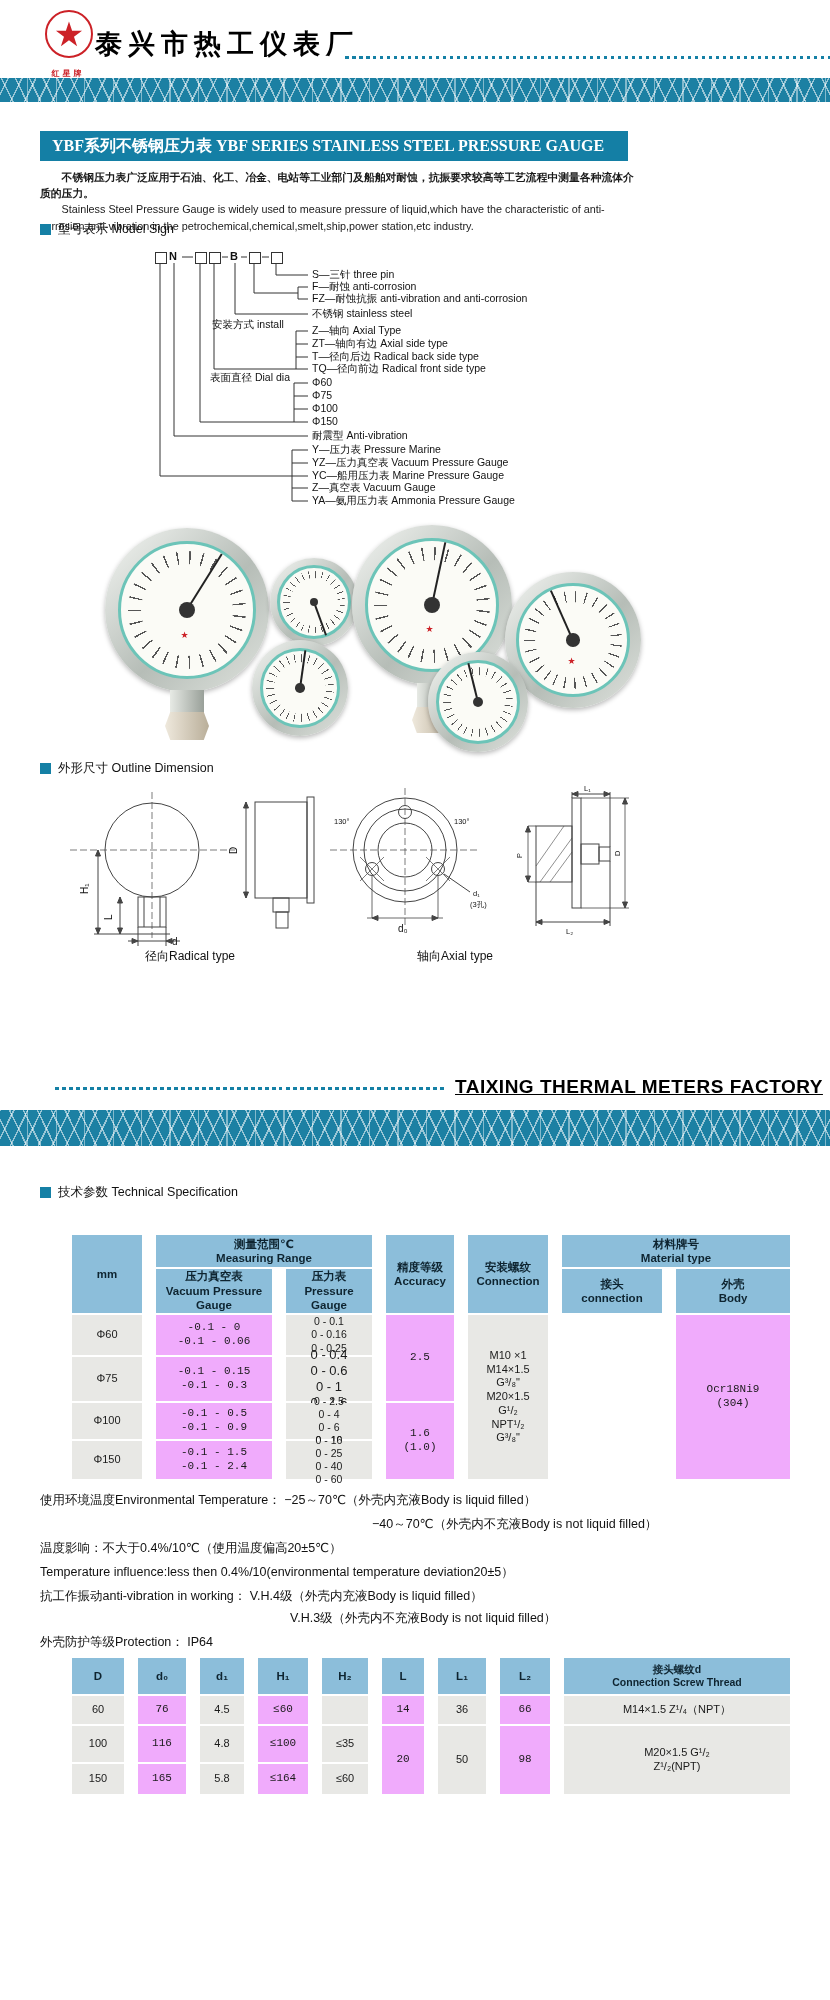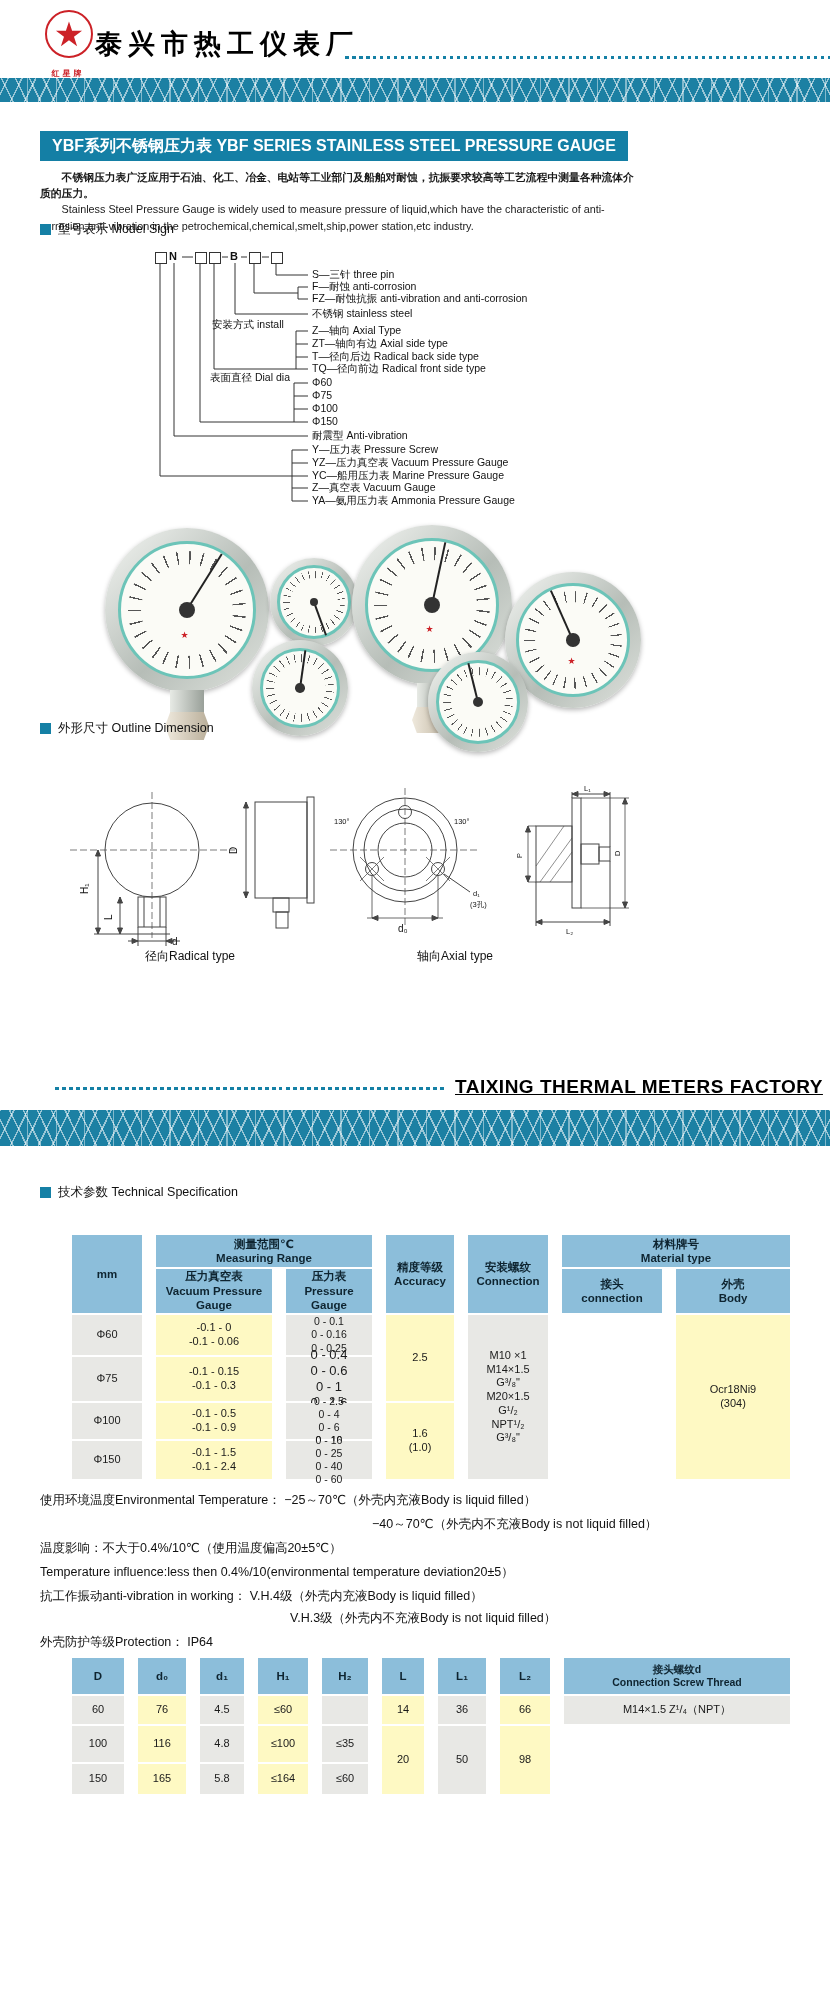--- a/index.html
+++ b/index.html
@@ -17,21 +17,21 @@
   .dots1{left:345px;top:56px;width:485px;}
   .xbanner{left:0;width:830px;background-color:#1c80a3;background-image:
       repeating-linear-gradient(64deg,rgba(255,255,255,0) 0 11px,rgba(255,255,255,.55) 11px 12.5px),
       repeating-linear-gradient(-64deg,rgba(255,255,255,0) 0 11px,rgba(255,255,255,.55) 11px 12.5px),
       repeating-linear-gradient(90deg,rgba(255,255,255,0) 0 27px,rgba(255,255,255,.45) 27px 28.5px);}
   .xbanner1{top:78px;height:24px;}
   .xbanner2{top:1110px;height:36px;}
 
   
   .title-bar{left:40px;top:131px;width:588px;height:30px;background:#147fa5;color:#fff;
-             font-family:Liberation Sans, sans-serif;font-weight:bold;font-size:16px;
+             font-family:Liberation Serif, serif;font-weight:bold;font-size:16px;
              line-height:30px;padding-left:12px;box-sizing:border-box;white-space:nowrap;}
   .intro{left:40px;top:169px;width:594px;font-size:10.8px;line-height:1.5;}
   .intro p{margin:0;text-indent:2em;}
   .intro .cn{font-weight:bold;}
 
   
   .sec-head{font-size:12.5px;color:#111;display:flex;align-items:center;gap:7px;}
   .bullet{width:11px;height:11px;background:#1580a5;display:inline-block;flex:0 0 auto;}
 
   
@@ -66,21 +66,21 @@
 
   
   .dots2{left:55px;top:1087px;width:390px;}
   .factory-en{left:455px;top:1076px;font-size:19px;font-weight:bold;letter-spacing:.5px;color:#000;white-space:nowrap;text-decoration:underline;}
 
   
   .grid{position:absolute;display:grid;gap:2px;background:#fff;}
   .cell{display:flex;flex-direction:column;align-items:center;justify-content:center;
         text-align:center;font-size:11px;line-height:1.25;white-space:pre-line;margin-left:12px;}
   .cell.hd{font-weight:bold;font-size:11.5px;background:#8cbeda;color:#0e2430;}
-  .blue{background:#fef9c3;} .gray{background:#e8e8e5;}
+  .blue{background:#f0abfc;font-family:Liberation Mono, monospace;} .gray{background:#e8e8e5;}
   .sp{justify-content:space-around;}
 
   #spec-grid{left:60px;top:1235px;width:730px;
      grid-template-columns:82px 128px 98px 80px 92px 112px 126px;
      grid-template-rows:32px 44px 40px 44px 36px 38px;}
   #dim-grid{left:60px;top:1658px;width:730px;
      grid-template-columns:64px 60px 56px 62px 58px 54px 60px 62px 238px;
      grid-template-rows:36px 28px 36px 30px;}
 
   .note{position:absolute;font-size:12.5px;color:#111;white-space:nowrap;}
@@ -140,21 +140,21 @@
     <span class="dg-label" style="left:272px;top:92px">ZT—轴向有边 Axial side type</span>
     <span class="dg-label" style="left:272px;top:105px">T—径向后边 Radical back side type</span>
     <span class="dg-label" style="left:272px;top:117px">TQ—径向前边 Radical front side type</span>
     <div class="dg-group" style="left:170px;top:125px;width:80px">表面直径
 Dial dia</div>
     <span class="dg-label" style="left:272px;top:131px">Φ60</span>
     <span class="dg-label" style="left:272px;top:144px">Φ75</span>
     <span class="dg-label" style="left:272px;top:157px">Φ100</span>
     <span class="dg-label" style="left:272px;top:170px">Φ150</span>
     <span class="dg-label" style="left:272px;top:184px">耐震型 Anti-vibration</span>
-    <span class="dg-label" style="left:272px;top:198px">Y—压力表 Pressure Screw</span>
+    <span class="dg-label" style="left:272px;top:198px">Y—压力表 Pressure Marine</span>
     <span class="dg-label" style="left:272px;top:211px">YZ—压力真空表 Vacuum Pressure Gauge</span>
     <span class="dg-label" style="left:272px;top:224px">YC—船用压力表 Marine Pressure Gauge</span>
     <span class="dg-label" style="left:272px;top:236px">Z—真空表 Vacuum Gauge</span>
     <span class="dg-label" style="left:272px;top:249px">YA—氨用压力表 Ammonia Pressure Gauge</span>
   </div>
 
   <div class="abs gauge" style="left:105px;top:528px;width:164px;height:164px;--a:32deg">
     <div class="face"></div>
     <div class="needle"></div>
     <div class="hub"></div>
@@ -190,21 +190,21 @@
       <div class="needle"></div>
       <div class="hub"></div>
   </div>
 
   <div class="abs gauge" style="left:428px;top:652px;width:100px;height:100px;--a:-14deg">
     <div class="face"></div>
       <div class="needle"></div>
       <div class="hub"></div>
   </div>
 
-  <div class="abs sec-head" style="left:40px;top:720px;text-align:right;">
+  <div class="abs sec-head" style="left:40px;top:760px;text-align:right;">
     <span class="bullet"></span>
     <span>外形尺寸 Outline Dimension</span>
   </div>
 
   <svg class="abs" id="outline-svg" width="590" height="180" viewBox="0 0 590 180">
     <g stroke="#444" stroke-width="1" fill="none">
 
       <path d="M30 64 H195 M112 6 V152" stroke-dasharray="7 3" stroke-width=".7"></path>
       <circle cx="112" cy="64" r="47"></circle>
       <rect x="98" y="111" width="28" height="30"></rect>
@@ -377,15 +377,17 @@
 
     <div class="cell gray" style="grid-column:1;grid-row:4">150</div>
     <div class="cell blue" style="grid-column:2;grid-row:4">165</div>
     <div class="cell gray" style="grid-column:3;grid-row:4">5.8</div>
     <div class="cell blue" style="grid-column:4;grid-row:4">≤164</div>
     <div class="cell gray" style="grid-column:5;grid-row:4">≤60</div>
 
     <div class="cell blue" style="grid-column:6;grid-row:3/5">20</div>
     <div class="cell gray" style="grid-column:7;grid-row:3/5">50</div>
     <div class="cell blue" style="grid-column:8;grid-row:3/5">98</div>
+    <div class="cell gray" style="grid-column:9;grid-row:3/5">M20×1.5 G¹/₂
+Z¹/₂(NPT)</div>
   </div>
 
 </div>
 
 </body></html>

